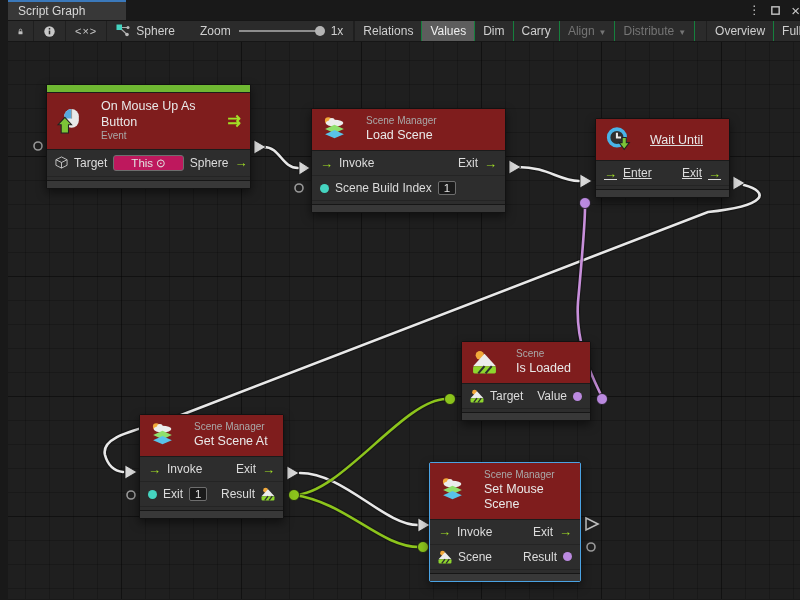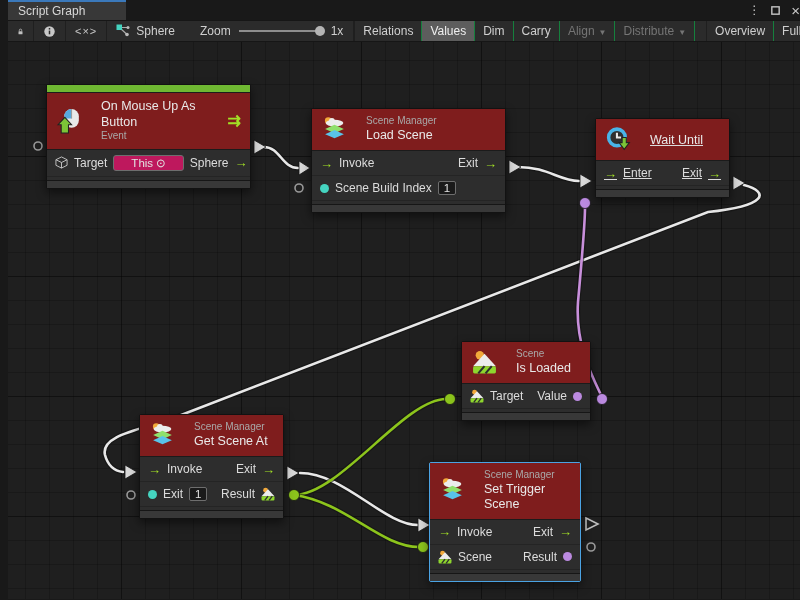--- a/index.html
+++ b/index.html
@@ -371,21 +371,21 @@
           <svg width="27" height="27" viewBox="0 0 26 26">
             <circle cx="7" cy="4.5" r="3.2" fill="#f2a93b"></circle>
             <ellipse cx="13" cy="6.8" rx="8.5" ry="3.2" fill="#ececec"></ellipse>
               <circle cx="10.5" cy="4.8" r="2.8" fill="#ececec"></circle>
             <polygon points="13,8.5 22,12.5 13,16.5 4,12.5" fill="#8fe06c"></polygon>
             <polygon points="13,13.5 22,17.5 13,21.5 4,17.5" fill="#59c3ea"></polygon>
           </svg>
         </span>
         <div class="hdr-text">
           <span class="node-cat">Scene Manager</span>
-          <span class="node-title">Set Trigger Scene</span>
+          <span class="node-title">Set Mouse Scene</span>
         </div>
       </div>
       <div class="node-row">
         <span class="flow-arrow">→</span>
         <span>Invoke</span>
         <span class="rright">
           <span>Exit</span>
           <span class="flow-arrow">→</span>
         </span>
       </div>

